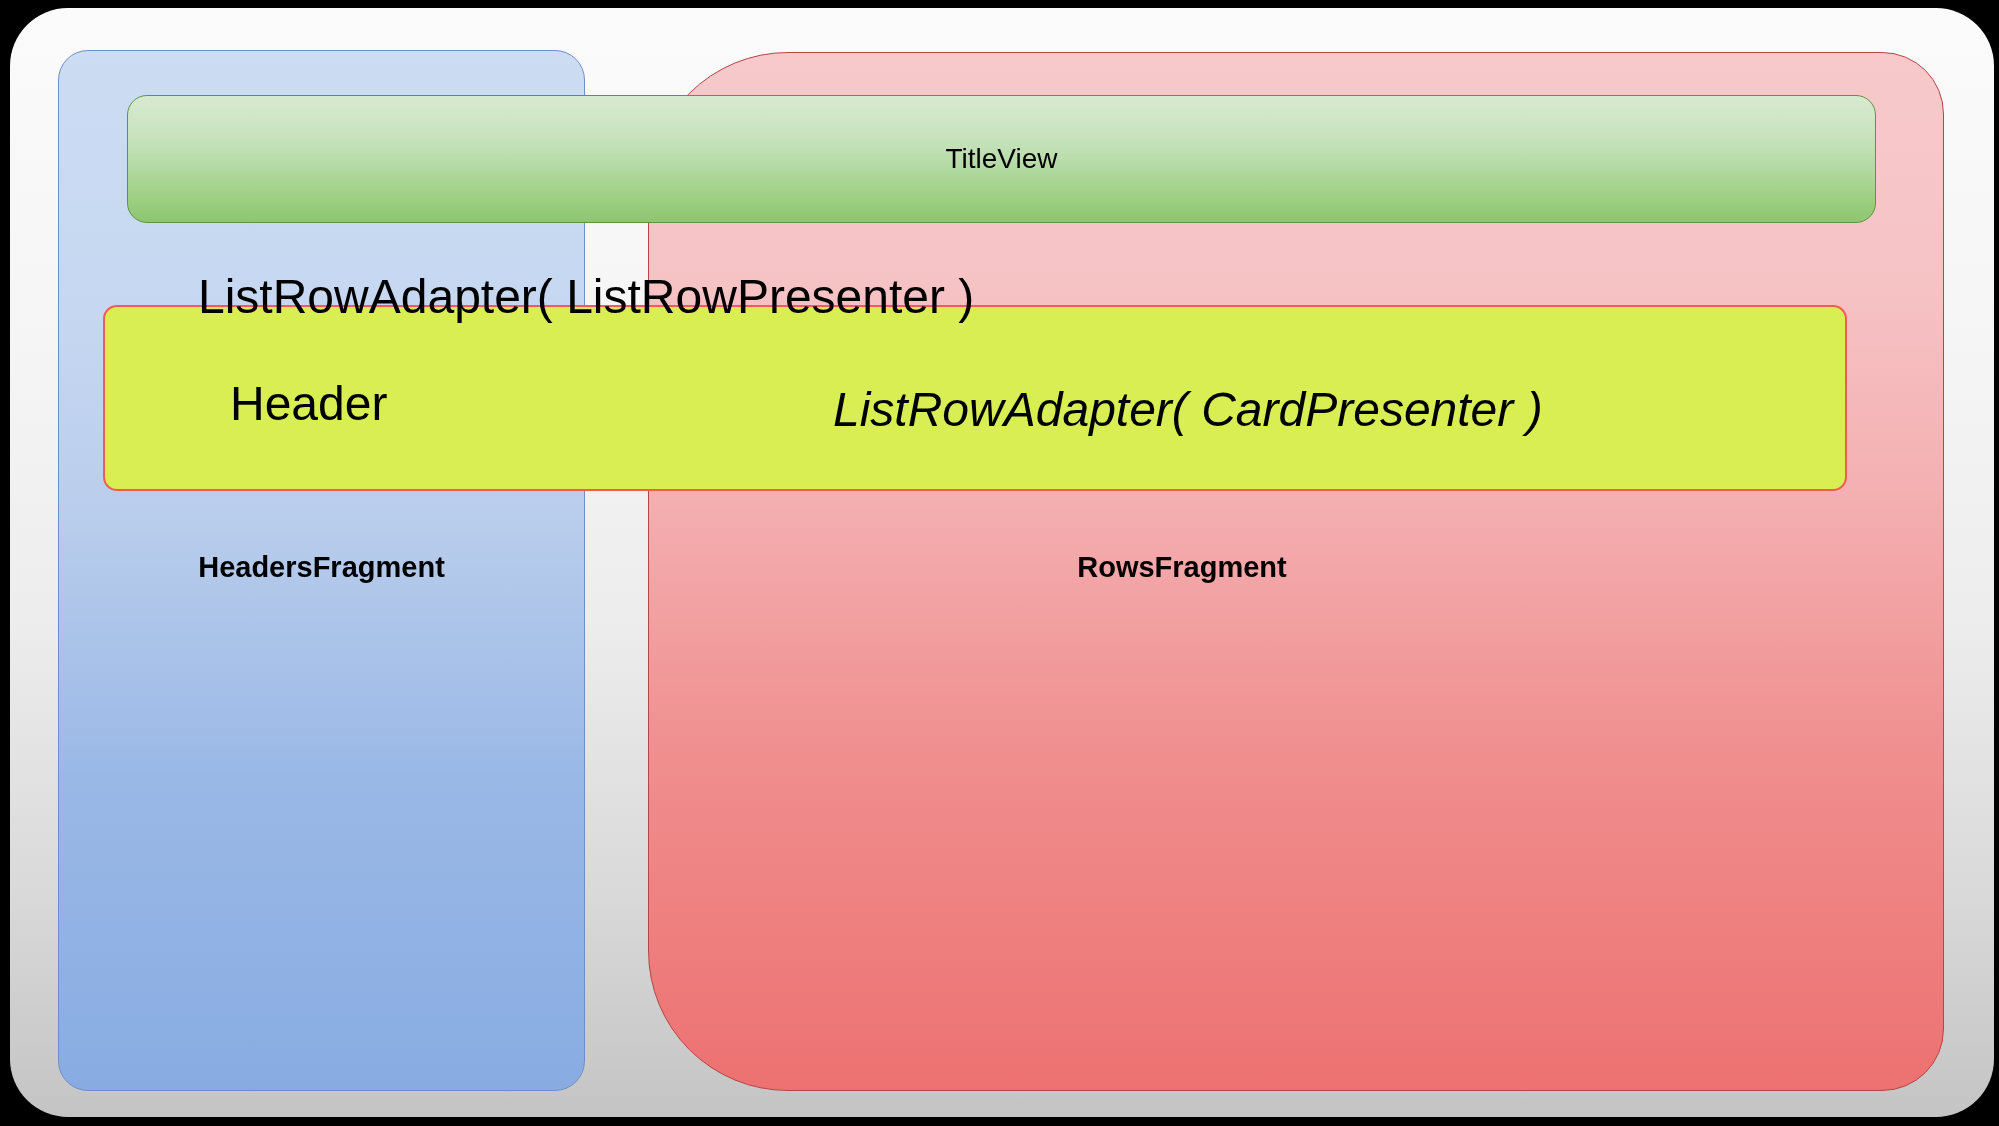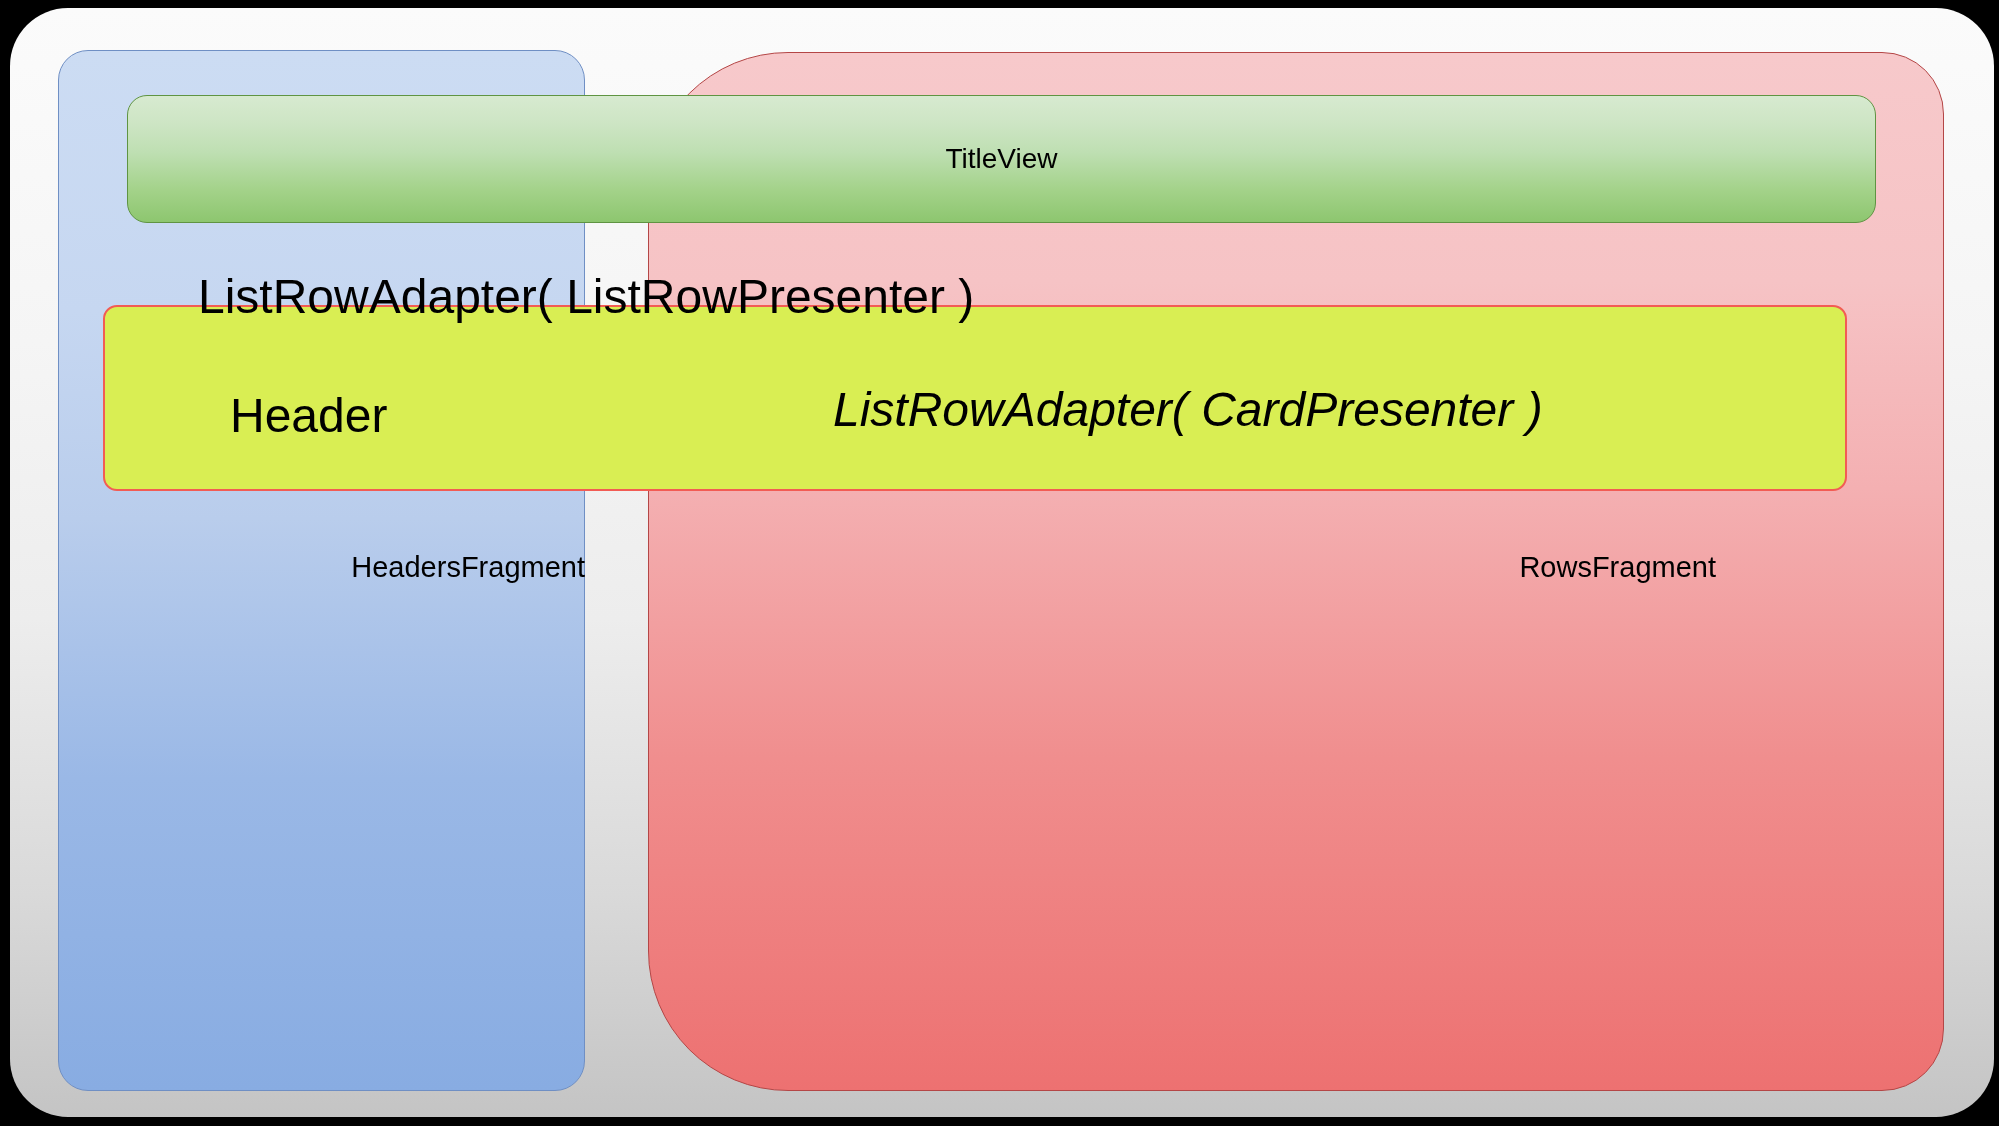--- a/index.html
+++ b/index.html
@@ -75,22 +75,23 @@
                  #ed7171 100%);
     border: 1px solid #b44646;
     box-sizing: border-box;
   }
 
   
   .fragment-label {
     position: absolute;
     font-size: 29px;
     color: #000000;
-    text-align: right;
+    text-align: center;
     white-space: nowrap;
+    font-weight: bold;
   }
   .headers-label { left: 48px; top: 543px; width: 527px; }
   .rows-label    { left: 638px; top: 543px; width: 1068px; }
 
   
   .title-view {
     position: absolute;
     left: 88px;
     top: 87px;
     width: 1749px;
@@ -133,21 +134,21 @@
   
   .overlay-text {
     position: absolute;
     font-size: 48px;
     color: #000000;
     white-space: nowrap;
     line-height: 1;
     margin-left: 40px;
   }
   .list-row-adapter-presenter { left: 148px; top: 265px; }
-  .header-text                { left: 180px; top: 384px; }
+  .header-text                { left: 180px; top: 372px; }
   .card-presenter-text        { left: 783px; top: 378px; font-style: italic; }
 </style>
 </head>
 <body>
 
 <div id="stage">
 
   <div class="outer-panel">
 
     <div class="headers-fragment"></div>

